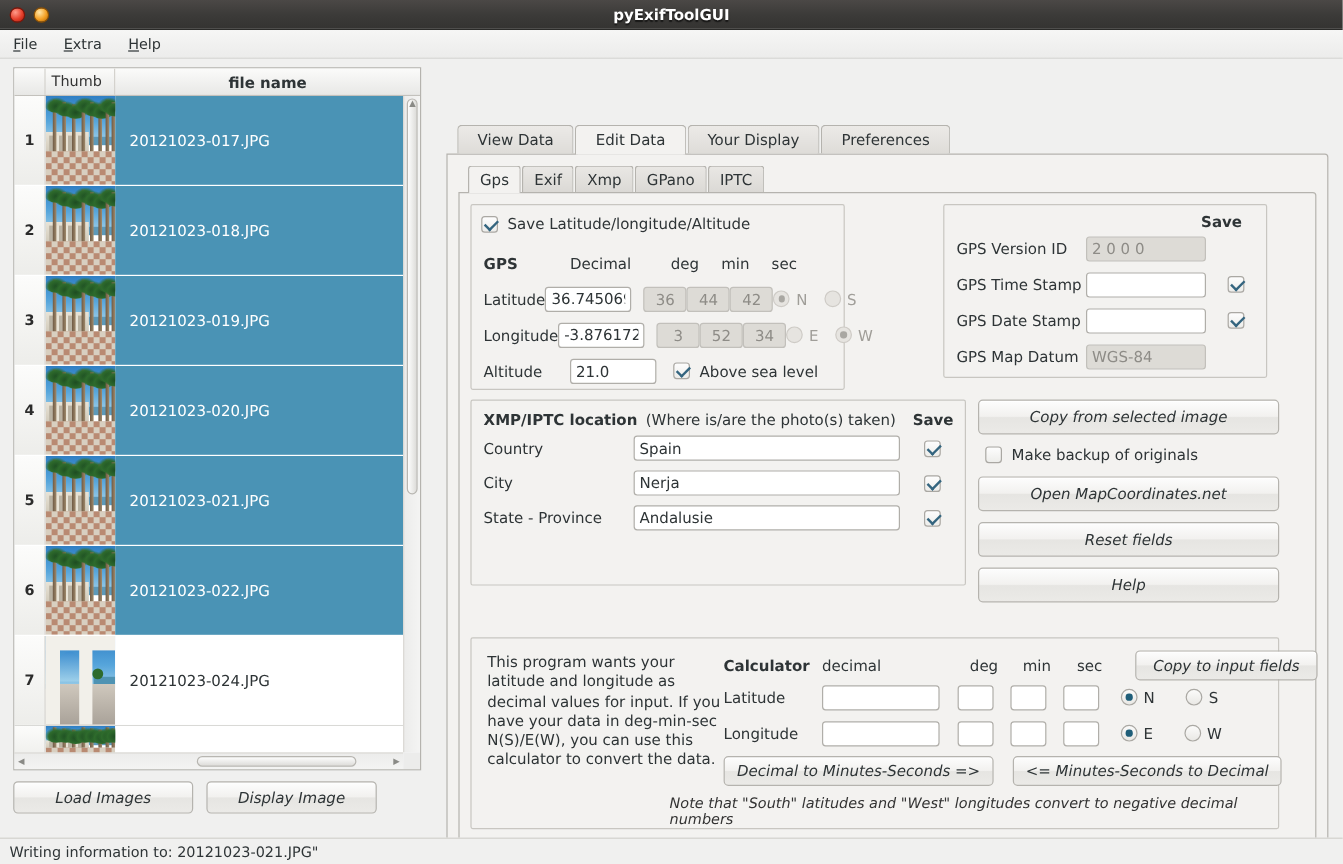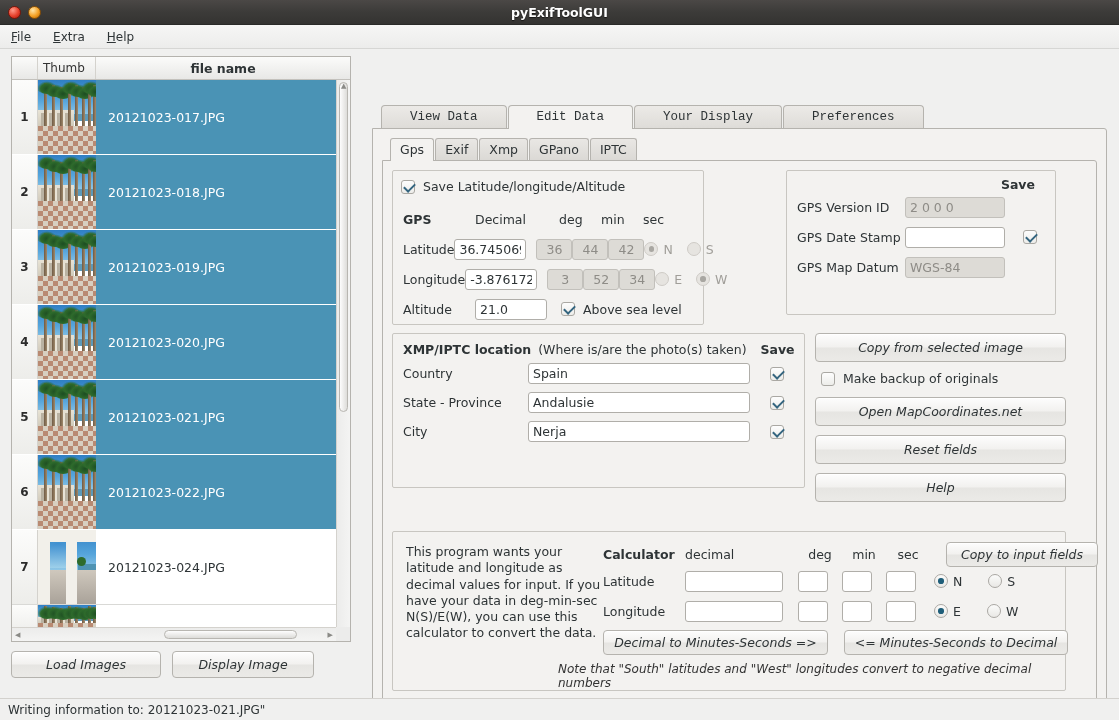--- a/index.html
+++ b/index.html
@@ -170,29 +170,28 @@
 
   
   #right {
     position: absolute;
     left: 372px; top: 55px;
     width: 735px; height: 615px;
   }
   
   #main-tabs { display: flex; align-items: flex-end; height: 24px; padding-left: 9px; position: relative; z-index: 3; }
   .mtab {
-    padding: 4px 28px 4px;
+    padding: 4px 16px 4px;
     font-size: 12.5px;
     background: linear-gradient(to bottom,#eceae7,#dedcd8);
     border: 1px solid #b5b3ae;
     border-bottom: none;
     border-radius: 4px 4px 0 0;
     margin-right: 1px;
     cursor: default;
-    font-family: Liberation Mono, monospace;
   }
   .mtab.active {
     background: #f3f2f0;
     font-weight: normal;
     position: relative; top: 1px;
     padding-bottom: 5px;
   }
   #main-pane {
     border: 1px solid #b5b3ae;
     background: #f3f2f0;
@@ -667,20 +666,26 @@
         </div>
 
         <div class="groupbox" id="gpsid-group">
           <div style="text-align:right;padding:6px 20px 0 0;font-weight:bold;font-size:12.5px;">Save</div>
           <div id="gid-rows">
               <div class="gid-row">
                 <div class="gid-lbl">GPS Version ID</div>
                 <input class="ti dis" disabled="" value="2 0 0 0" style="width: 100px;">
               </div>
               <div class="gid-row">
+                <div class="gid-lbl">GPS Time Stamp</div>
+                <input class="ti" style="width: 100px;">
+                <div style="width: 18px;"></div>
+                <span class="chk on"></span>
+              </div>
+              <div class="gid-row">
                 <div class="gid-lbl">GPS Date Stamp</div>
                 <input class="ti" style="width: 100px;">
                 <div style="width: 18px;"></div>
                 <span class="chk on"></span>
               </div>
               <div class="gid-row">
                 <div class="gid-lbl">GPS Map Datum</div>
                 <input class="ti dis" disabled="" value="WGS-84" style="width: 100px;">
               </div>
             </div>
@@ -693,28 +698,28 @@
             <span style="margin-left:14px;font-weight:bold;font-size:12.5px;">Save</span>
           </div>
           <div id="xmp-rows">
               <div class="xmp-row">
                 <div class="xmp-lbl">Country</div>
                 <input class="ti xmp-in" value="Spain" style="">
                 <div style="width: 20px;"></div>
                 <span class="chk on"></span>
               </div>
               <div class="xmp-row">
+                <div class="xmp-lbl">City</div>
+                <input class="ti xmp-in" value="Nerja" style="">
+                <div style="width: 20px;"></div>
+                <span class="chk on"></span>
+              </div>
+              <div class="xmp-row">
                 <div class="xmp-lbl">State - Province</div>
                 <input class="ti xmp-in" value="Andalusie" style="">
-                <div style="width: 20px;"></div>
-                <span class="chk on"></span>
-              </div>
-              <div class="xmp-row">
-                <div class="xmp-lbl">City</div>
-                <input class="ti xmp-in" value="Nerja" style="">
                 <div style="width: 20px;"></div>
                 <span class="chk on"></span>
               </div>
             </div>
         </div>
 
         <div id="btncol">
           <div class="btn wbtn-wide">Copy from selected image</div>
           <div style="display:flex;align-items:center;margin:2px 0 11px 6px;">
             <span class="chk off"></span>

